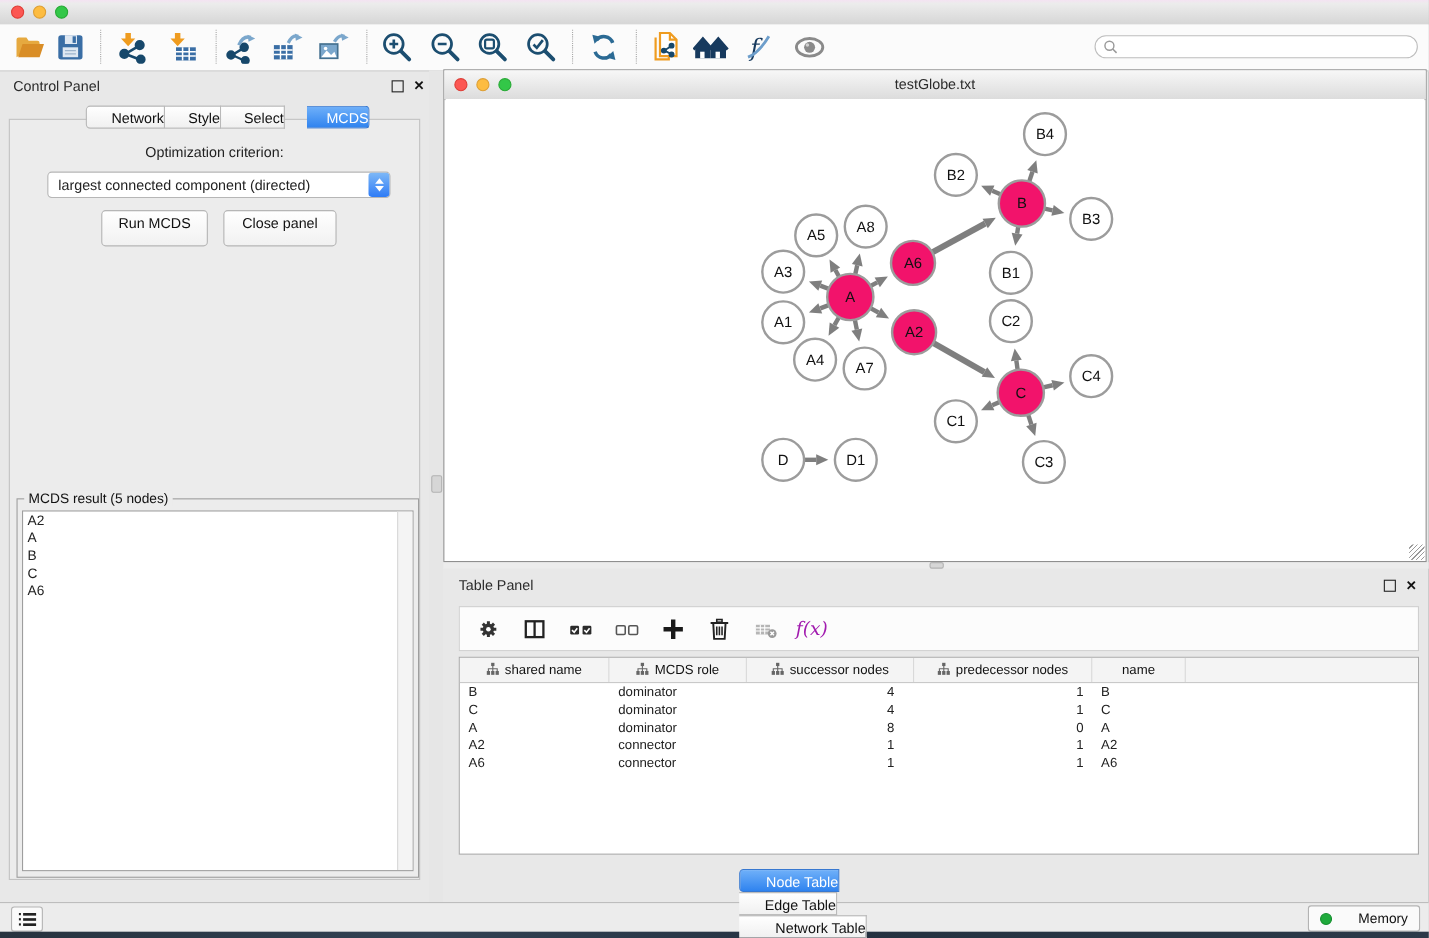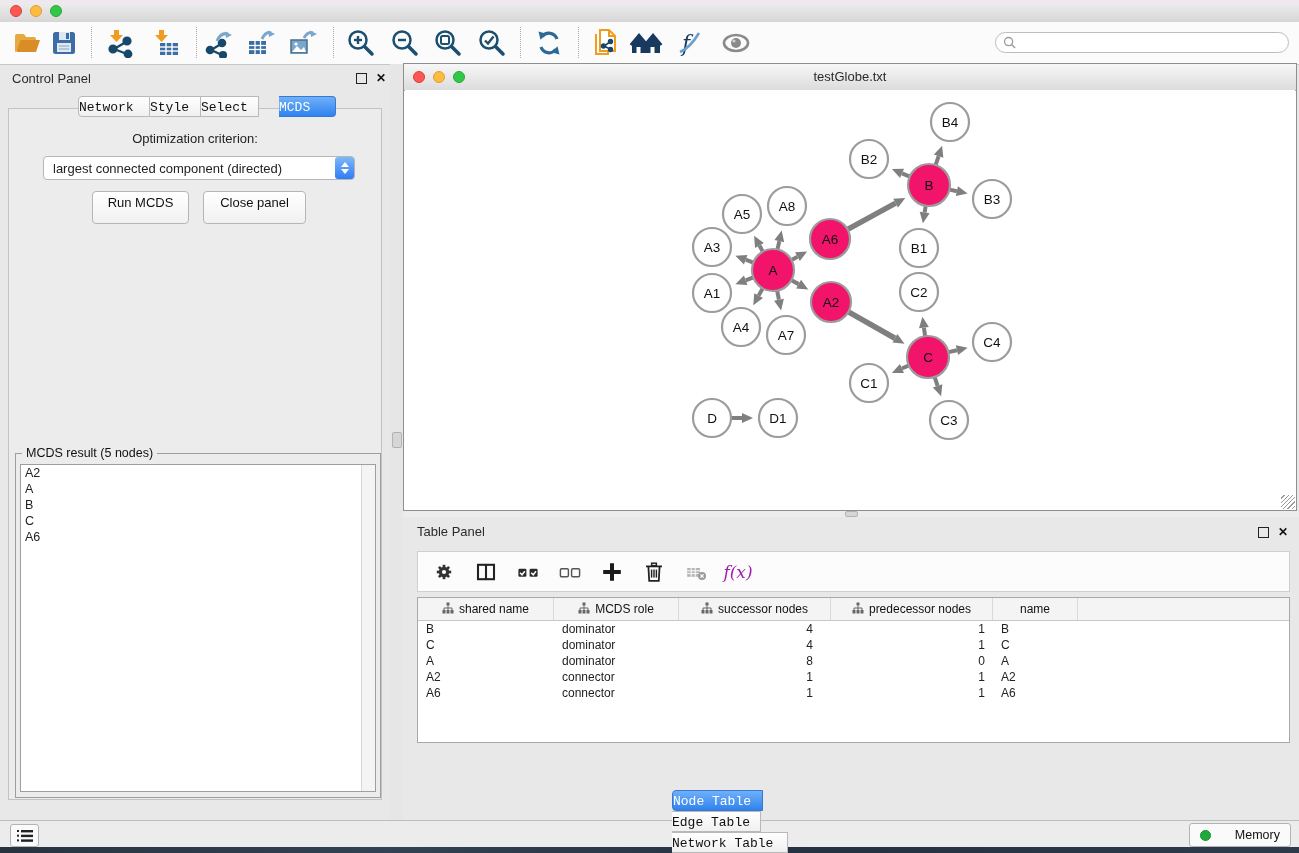--- a/index.html
+++ b/index.html
@@ -24,22 +24,22 @@
   #search-wrap input{border:none;outline:none;flex:1;font-size:12px;background:transparent;height:16px;}
   
   #cp-title{position:absolute;left:12px;top:71px;font-size:13px;color:#2b2b2b;}
   .win-btns{position:absolute;display:flex;gap:9px;align-items:center;}
   #cp-btns{left:356px;top:73px;}
   .float-btn{width:9px;height:9px;border:1.5px solid #222;display:inline-block;}
   .close-btn{font-size:12px;font-weight:bold;color:#111;line-height:11px;}
   #cp-box{position:absolute;left:8px;top:108px;width:374px;height:692px;background:#ececec;
      border:1px solid #c3c3c3;box-sizing:border-box;}
   #cp-tabs{position:absolute;left:78px;top:96px;display:flex;z-index:3;}
-  .seg{height:21px;line-height:21px;text-align:left;font-size:13px;background:linear-gradient(#ffffff,#f0f0f0);
-     border:1px solid #b9b9b9;border-left:none;box-sizing:border-box;color:#111;cursor:pointer;font-family:Liberation Mono, monospace;}
+  .seg{height:21px;line-height:21px;text-align:right;font-size:13px;background:linear-gradient(#ffffff,#f0f0f0);
+     border:1px solid #b9b9b9;border-left:none;box-sizing:border-box;color:#111;cursor:pointer;}
   .seg:first-child{border-left:1px solid #b9b9b9;border-radius:4px 0 0 4px;}
   .seg:last-child{border-radius:0 4px 4px 0;}
   .seg.active{background:linear-gradient(#6fb0f9,#2f83ef);color:#fff;border-color:#3878d0;}
   #opt-label{position:absolute;left:8px;top:131px;width:374px;text-align:center;font-size:13px;}
   #criterion{position:absolute;left:43px;top:156px;width:312px;height:24px;background:#fff;
      border:1px solid #b6b6b6;border-radius:4px;box-sizing:border-box;display:flex;align-items:center;cursor:pointer;}
   #criterion .val{flex:1;padding-left:9px;font-size:13px;white-space:nowrap;}
   #criterion .stepper{width:19px;height:22px;border-radius:3px;margin-right:0px;
      background:linear-gradient(#7db8f7,#2f7cf6);display:flex;flex-direction:column;align-items:center;justify-content:center;gap:2px;}
   .tri-up{width:0;height:0;border-left:4px solid transparent;border-right:4px solid transparent;border-bottom:5px solid #fff;}
@@ -69,21 +69,21 @@
   #net-canvas{position:absolute;left:1px;top:26px;width:890px;height:420px;background:#fff;overflow:hidden;}
   #resize-grip{position:absolute;right:1px;bottom:1px;width:14px;height:14px;
      background:repeating-linear-gradient(135deg,transparent,transparent 2px,#9a9a9a 2px,#9a9a9a 3px);cursor:nwse-resize;}
   
   #tp-title{position:absolute;left:417px;top:524px;font-size:13px;color:#2b2b2b;}
   #tp-btns{left:1258px;top:527px;}
   #tp-toolbar{position:absolute;left:417px;top:551px;width:873px;height:41px;background:#fcfcfc;
      border:1px solid #cfcfcf;box-sizing:border-box;display:flex;align-items:center;gap:14px;padding-left:12px;}
   .tpt-icon{width:28px;height:28px;display:flex;align-items:center;justify-content:center;cursor:pointer;}
   .fx{font-family:"DejaVu Serif",serif;font-style:italic;font-size:17px;color:#a21caf;}
-  #tp-table{position:absolute;left:417px;top:597px;width:873px;height:146px;background:#fff;
+  #tp-table{position:absolute;left:417px;top:597px;width:873px;height:180px;background:#fff;
      border:1px solid #a9a9a9;box-sizing:border-box;overflow:hidden;}
   #tp-head{display:flex;height:22px;background:#f4f4f4;border-bottom:1px solid #c9c9c9;}
   .th{display:flex;align-items:center;justify-content:center;gap:5px;font-size:12px;color:#111;
      border-right:1px solid #d9d9d9;box-sizing:border-box;height:22px;}
   .tr{display:flex;height:16px;}
   .td{font-size:12px;line-height:16px;box-sizing:border-box;white-space:nowrap;overflow:hidden;}
   .td.left{padding-left:8px;text-align:left;}
   .td.num{padding-right:18px;text-align:right;}
   .td.num2{padding-right:8px;text-align:right;}
   #tp-tabs{position:absolute;left:672px;top:790px;display:flex;z-index:1;flex-direction:column;}

